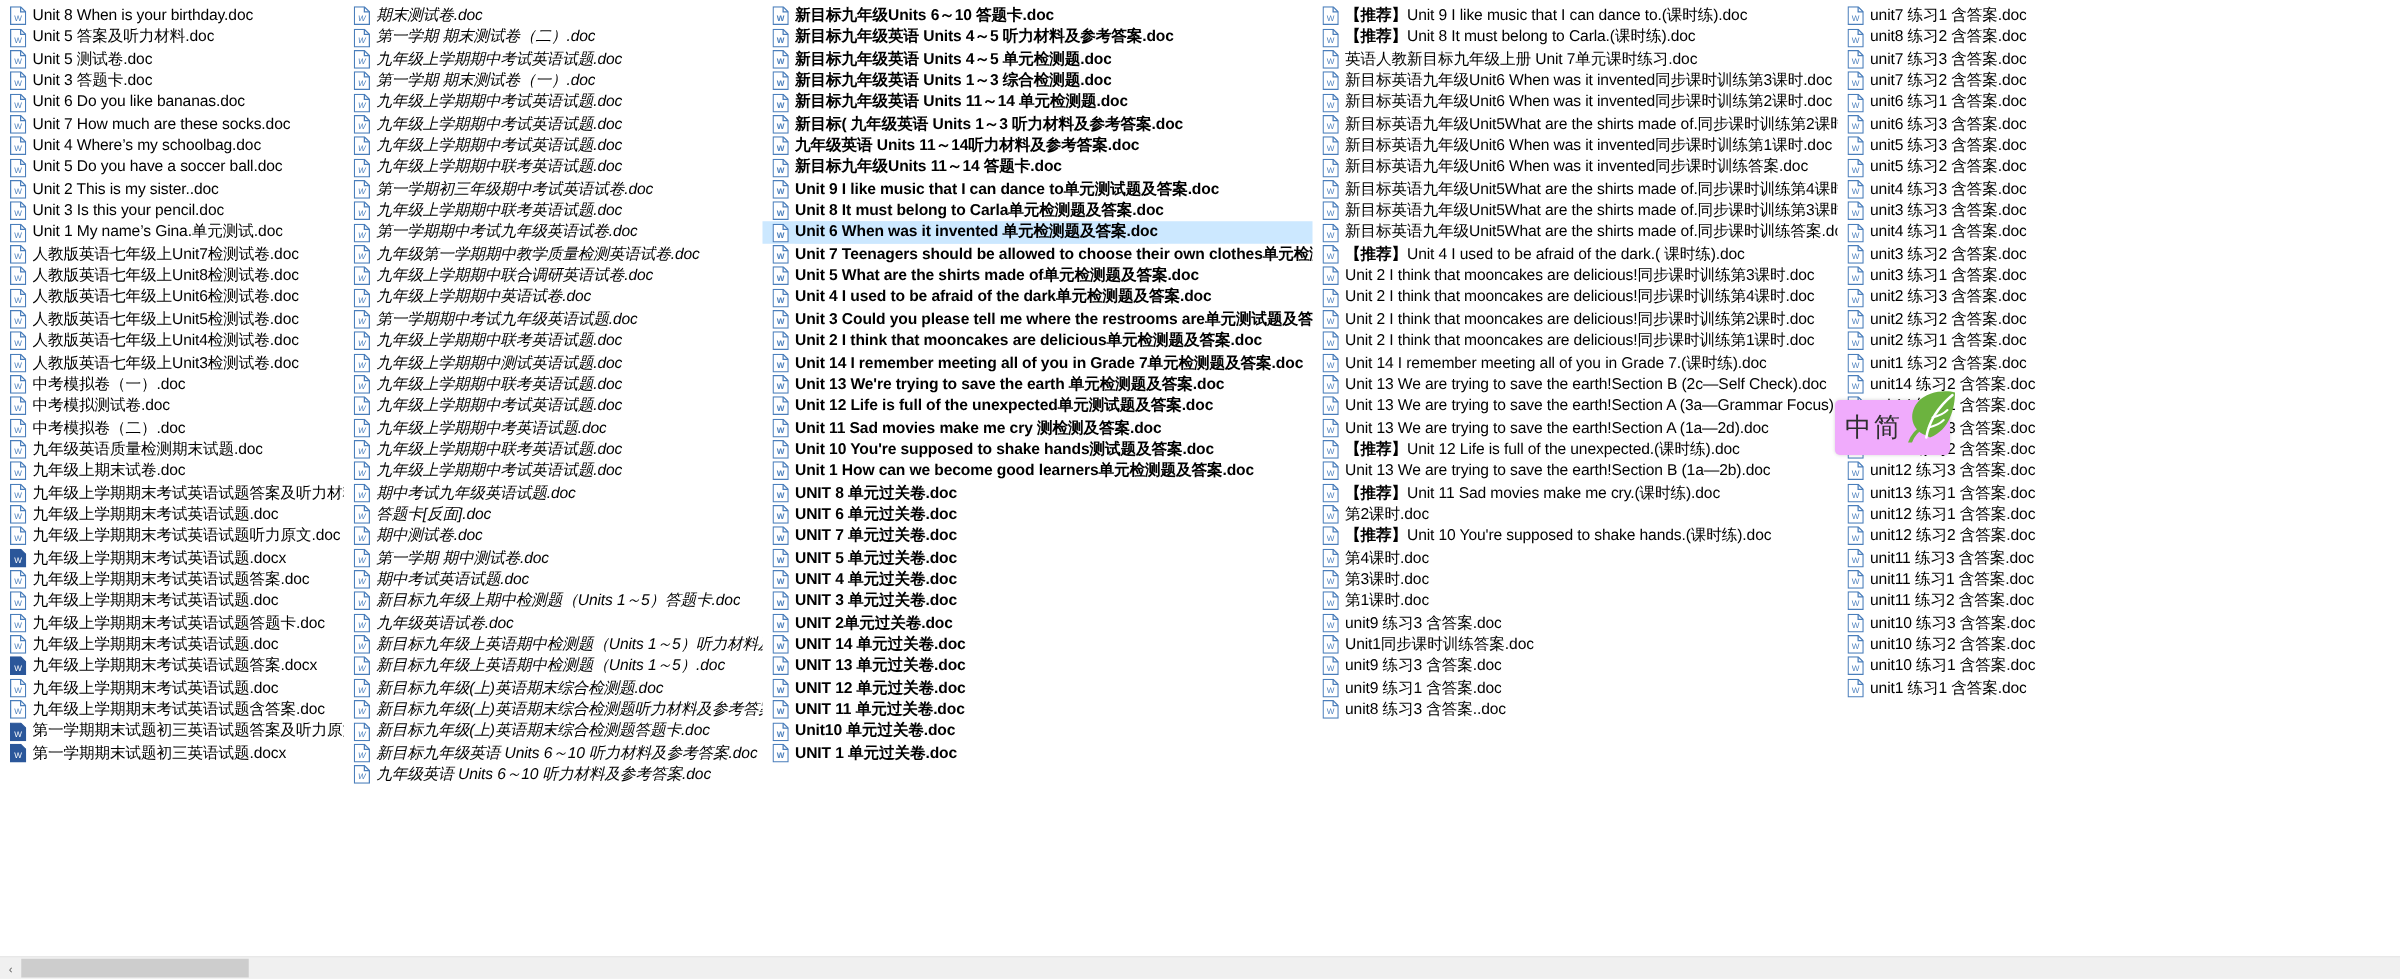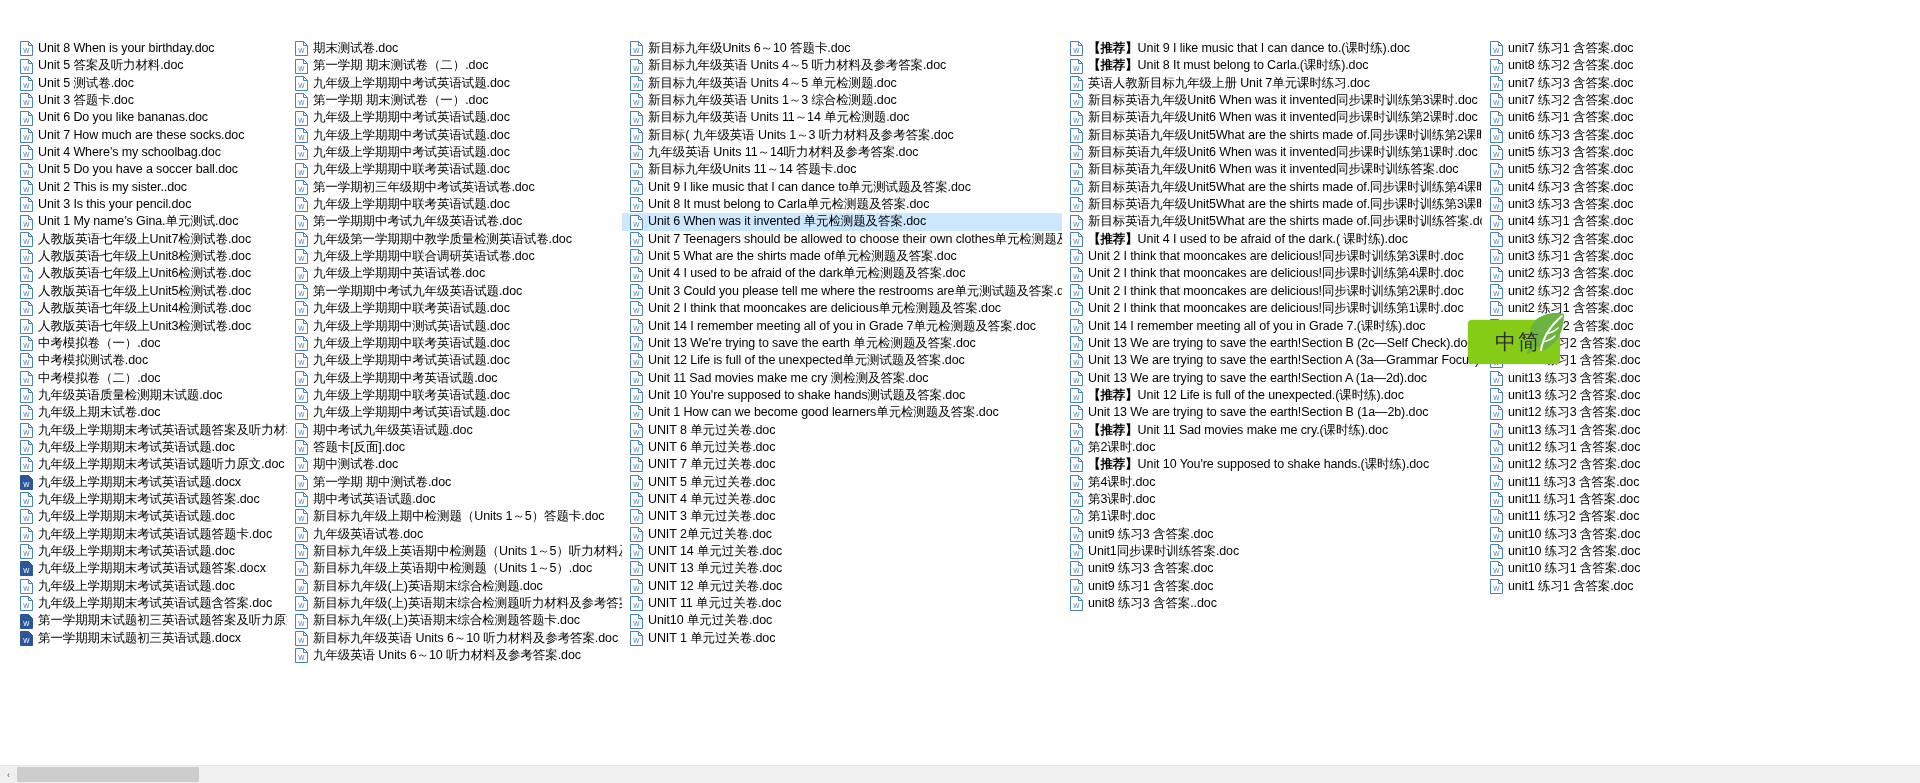--- a/index.html
+++ b/index.html
@@ -9,30 +9,29 @@
     -webkit-font-smoothing:antialiased;
   }
   #explorer{
     position:absolute;left:0;top:0;width:1920px;height:783px;
     background:#ffffff;overflow:hidden;
   }
   .list-area{
     position:absolute;left:0;top:0;right:0;bottom:17px;
     display:flex;flex-direction:column;flex-wrap:wrap;
     align-content:flex-start;
-    padding:4px 0 0 12px;
+    padding:4px 0 0 0;
     box-sizing:border-box;
-    margin-top:36px;
   }
   .col{
     width:335px;flex:0 0 auto;box-sizing:border-box;
   }
   .col.c1{width:275px;}
-  .col.c2{width:335px;}
-  .col.c3{width:440px;}
+  .col.c2{width:335px;font-style:italic;}
+  .col.c3{width:440px;font-weight:bold;}
   .col.c4{width:420px;}
   .col.c5{width:450px;}
   .row{
     height:17.35px;line-height:17.35px;
     display:flex;align-items:center;
     white-space:nowrap;overflow:hidden;
     padding-left:8px;box-sizing:border-box;
     font-size:12.5px;color:#000000;
     cursor:default;
   }
@@ -66,23 +65,23 @@
     position:absolute;left:0;top:1px;height:15px;width:182px;
     background:#cdcdcd;
   }
   
   .watermark{
     position:absolute;left:1468px;top:316px;width:96px;height:52px;
     pointer-events:auto;
   }
   .wm-chip{
     position:absolute;left:0;top:4px;width:92px;height:44px;
-    background:#84cc16;border-radius:4px;
+    background:#f0abfc;border-radius:4px;
     box-shadow:0 0 3px rgba(0,0,0,.18);
-    display:flex;align-items:center;justify-content:center;
+    display:flex;align-items:center;
   }
   .wm-leaf{
     position:absolute;right:-2px;top:-6px;width:56px;height:44px;
   }
   .wm-text{
     position:relative;z-index:3;margin-left:8px;
     font-size:21px;color:#2e2e2e;font-family:"DejaVu Sans",sans-serif;
     letter-spacing:2px;
   }
 </style>

